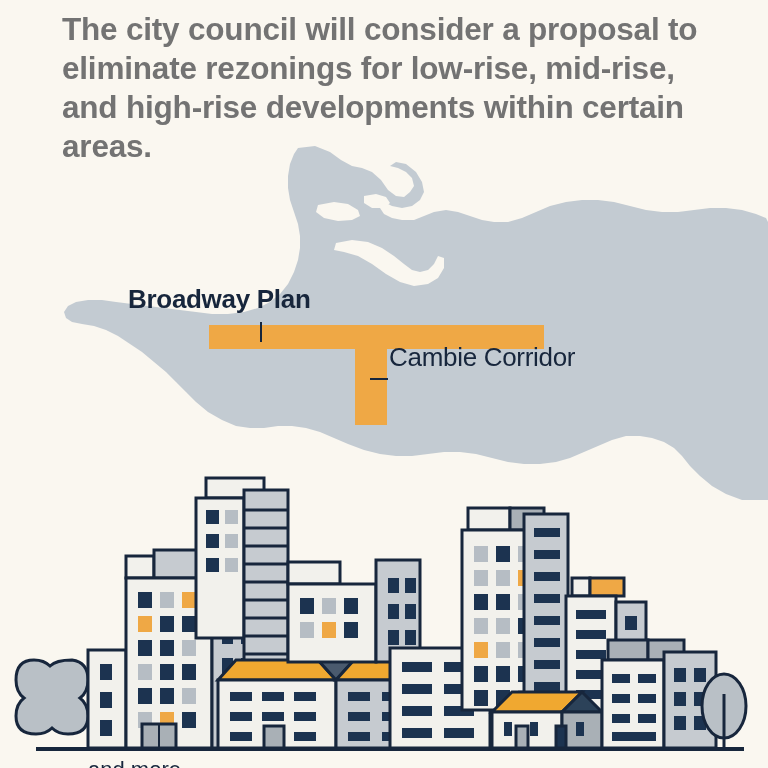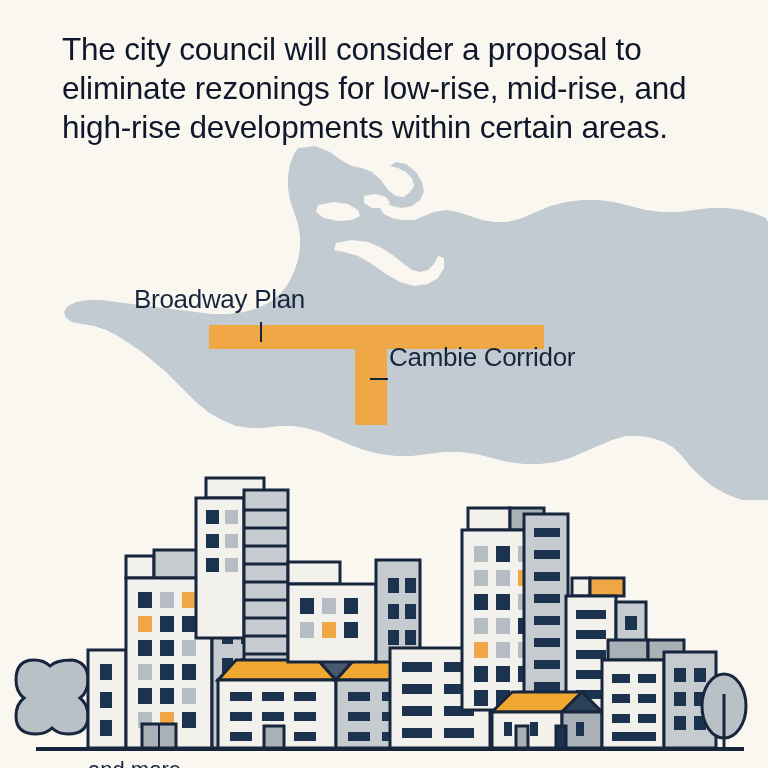--- a/index.html
+++ b/index.html
@@ -12,38 +12,38 @@
   }
   #stage {
     position:relative;
     width:768px; height:768px;
     background:#FAF7F0;
   }
   #art { position:absolute; inset:0; width:768px; height:768px; }
 
   .headline {
     position:absolute;
-    left:62px; top:30px;
+    left:62px; top:10px;
     width:640px;
     font-size:31.5px;
     line-height:39px;
-    color:#0f172a;
+    color:#737373;
     letter-spacing:-0.2px;
-    font-weight:400;
+    font-weight:700;
     white-space:pre-line;
   }
   .maplabel {
     position:absolute;
     color:#17263C;
     font-size:26px;
     line-height:1;
     letter-spacing:-0.3px;
     white-space:nowrap;
   }
-  #lbl-broadway { left:134px; top:286px; }
+  #lbl-broadway { left:128px; top:286px;font-weight:bold; }
   #lbl-cambie   { left:389px; top:344px; }
   .cutoff {
     position:absolute;
     left:88px; top:757px;
     width:600px;
     font-size:22px;
     color:#17263C;
     white-space:nowrap;
     overflow:hidden;
   }

